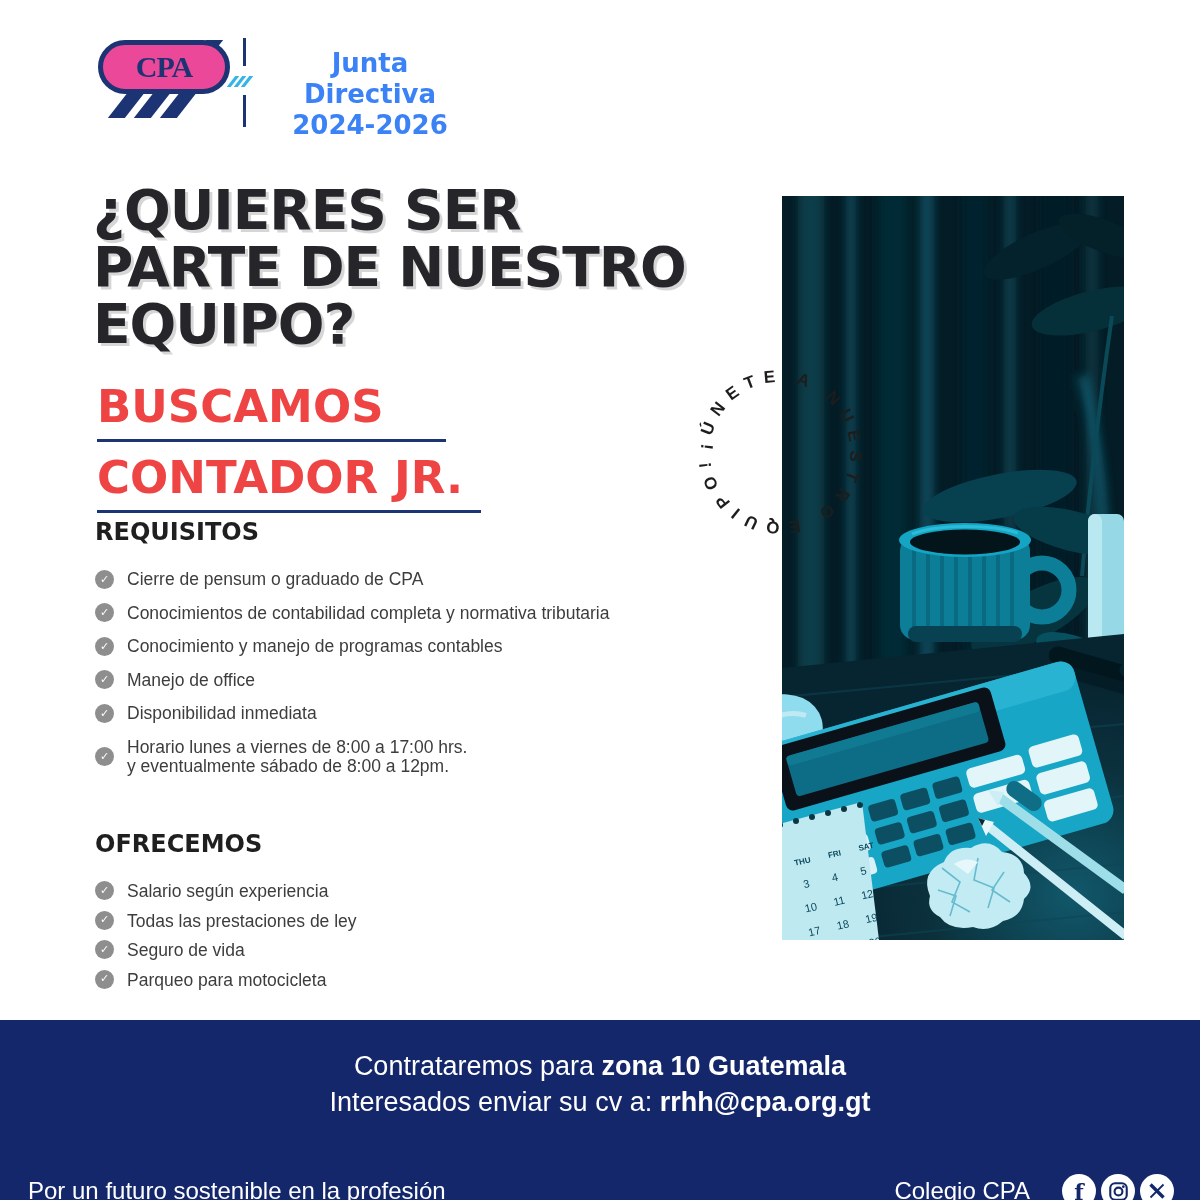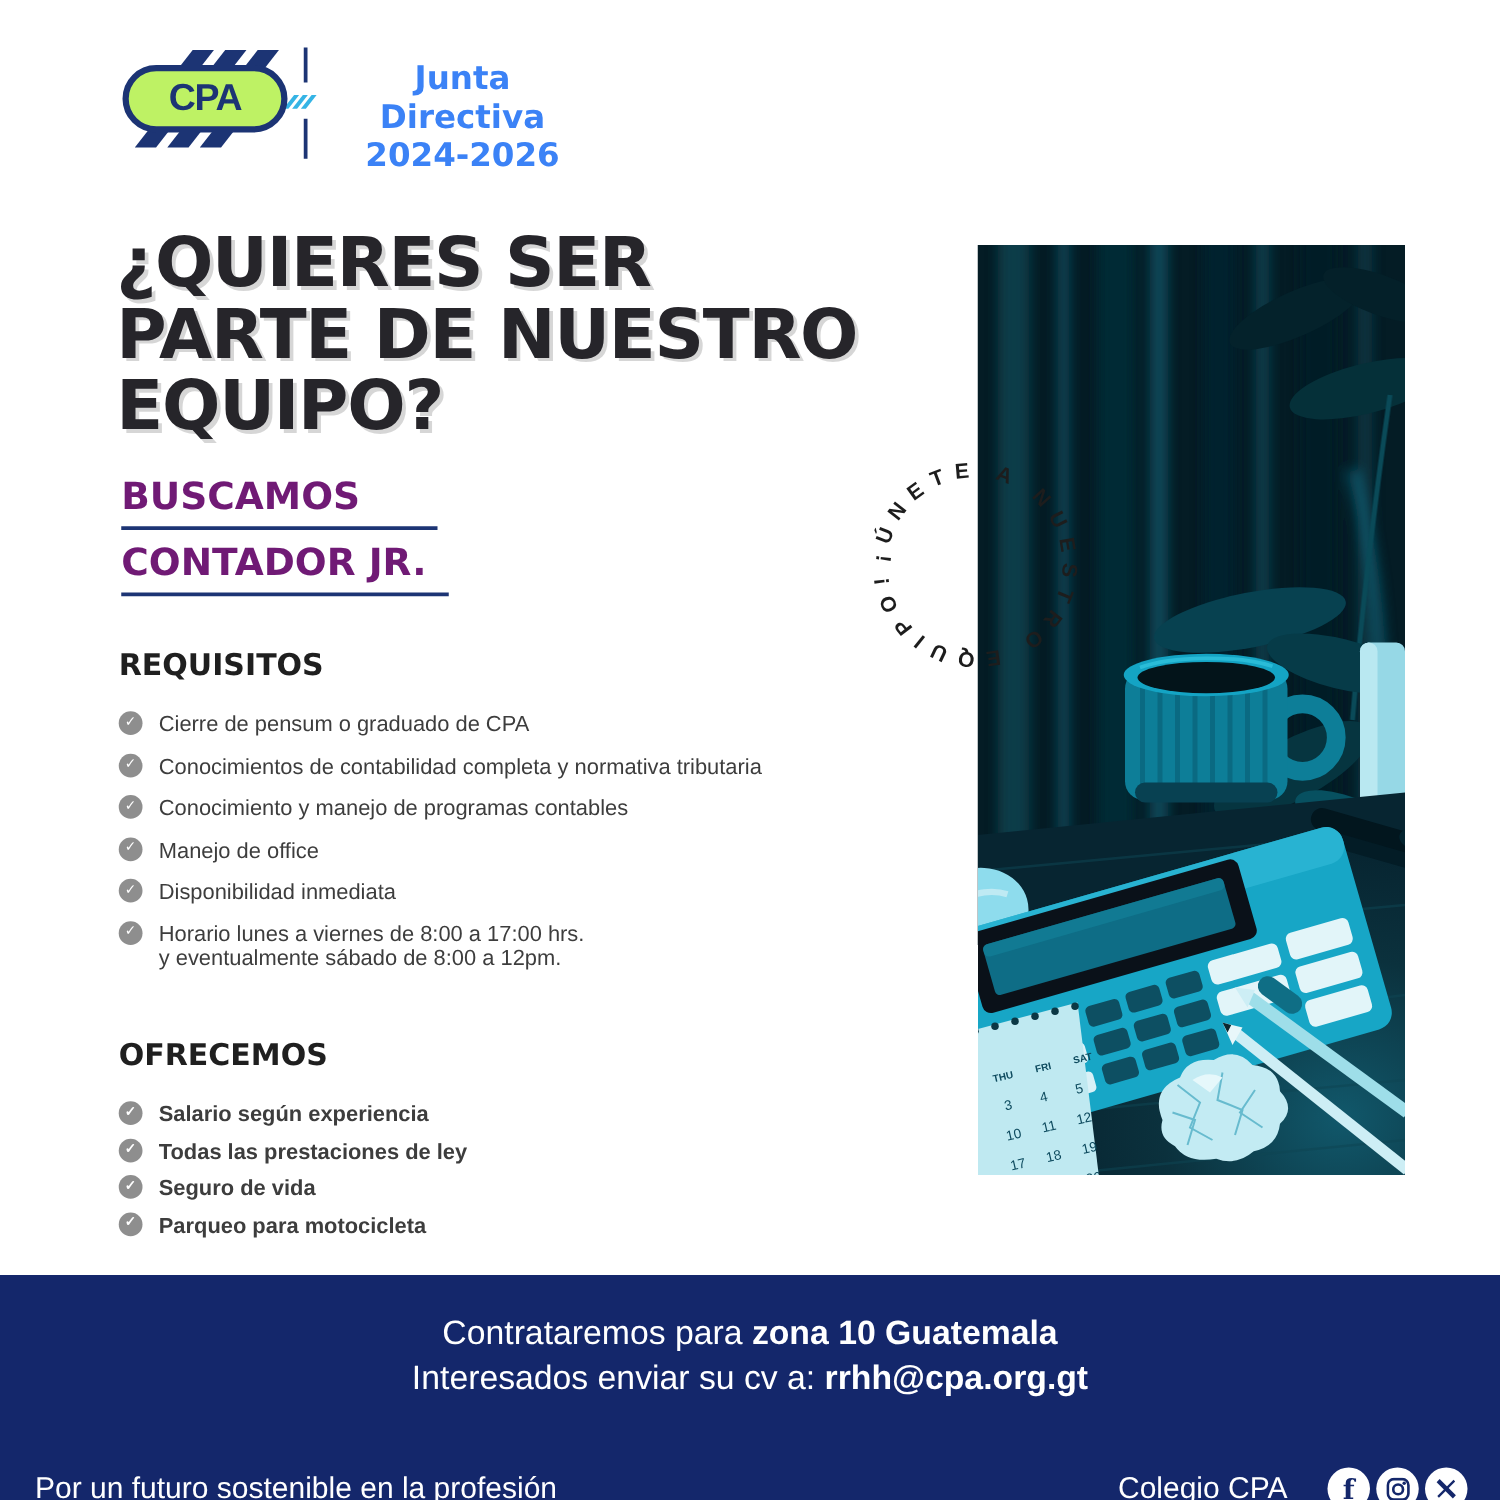--- a/index.html
+++ b/index.html
@@ -4,50 +4,50 @@
 <style>
   html,body{margin:0;padding:0;background:#fff;}
   #canvas{position:relative;width:1200px;height:1200px;background:#ffffff;overflow:hidden;
           font-family:"Liberation Sans",sans-serif;}
 
   
   .logo{position:absolute;left:98px;top:40px;width:136px;height:78px;}
   .stripe{position:absolute;width:17px;height:26px;background:#1c3474;transform:skewX(-38deg);}
   .stripe.t1{top:0;left:46px}.stripe.t2{top:0;left:72px}.stripe.t3{top:0;left:98px}
   .stripe.b1{bottom:0;left:20px}.stripe.b2{bottom:0;left:46px}.stripe.b3{bottom:0;left:72px}
-  .logo-pill{position:absolute;top:12px;left:0;width:122px;height:44px;background:#bef264;
+  .logo-pill{position:absolute;top:0;left:0;width:122px;height:44px;background:#ec4899;
              border:5px solid #1c3474;border-radius:28px;display:flex;align-items:center;
-             justify-content:center;z-index:2;font-family:Liberation Sans, sans-serif;
+             justify-content:center;z-index:2;font-family:Liberation Serif, serif;
              font-weight:bold;font-size:30px;color:#1c3474;letter-spacing:-1px;}
   .divider-seg{position:absolute;left:243px;width:3px;background:#1c3474;}
   .divider-seg.top{top:38px;height:28px}
   .divider-seg.bot{top:95px;height:32px}
   .mini-slash{position:absolute;width:4px;height:11px;background:#35b4e5;transform:skewX(-38deg);top:76px;}
   .mini-slash.s1{left:231px}.mini-slash.s2{left:238px}.mini-slash.s3{left:245px}
   .header-title{position:absolute;left:262px;top:48px;width:216px;text-align:center;
                 color:#3b82f6;font-weight:bold;font-size:26px;line-height:31px;
                 font-family:"DejaVu Sans",sans-serif;letter-spacing:0;}
 
   
   .headline{position:absolute;left:93px;top:182px;font-family:"DejaVu Sans",sans-serif;
             font-weight:bold;font-size:55px;line-height:57px;color:#26252a;
             letter-spacing:-1px;text-shadow:3px 3px 0 rgba(0,0,0,0.16);}
-  .subtitle{position:absolute;left:97px;top:380px;color:#701a75;
-            font-family:"DejaVu Sans",sans-serif;font-weight:bold;font-size:30px;}
+  .subtitle{position:absolute;left:97px;top:380px;color:#ef4444;
+            font-family:"DejaVu Sans",sans-serif;font-weight:bold;font-size:45px;}
   .subtitle .u{display:inline-block;border-bottom:3px solid #1c3474;padding-bottom:6px;margin-bottom:9px;}
   .subtitle .u1{padding-right:62px;}
   .subtitle .u2{padding-right:18px;}
 
   
   .section{position:absolute;left:95px;width:640px;}
   .sec-req{top:518px;} .sec-ofr{top:830px;}
   .sec-title{font-family:"DejaVu Sans",sans-serif;font-weight:bold;font-size:24px;color:#1f1f1f;margin:0;}
   ul.checklist{list-style:none;margin:24px 0 0 0;padding:0;}
-  .sec-req ul.checklist li{margin-bottom:14px;}
-  .sec-ofr ul.checklist li{margin-bottom:10px;font-weight:bold;}
+  .sec-req ul.checklist li{margin-bottom:14px;align-items:center;}
+  .sec-ofr ul.checklist li{margin-bottom:10px;}
   ul.checklist li{display:flex;align-items:flex-start;gap:13px;color:#3d3d3d;
                   font-size:17.5px;line-height:19.5px;}
   .check{flex:0 0 auto;width:19px;height:19px;border-radius:50%;background:#8e8e8e;
          display:flex;align-items:center;justify-content:center;color:#fff;font-size:11px;margin-top:-1px;}
   .check::before{content:"✓";}
   ul.checklist li span.txt{white-space:pre-line;}
 
   
   .photo{position:absolute;left:782px;top:196px;width:342px;height:744px;}
   .badge{position:absolute;left:668px;top:340px;width:224px;height:224px;}

